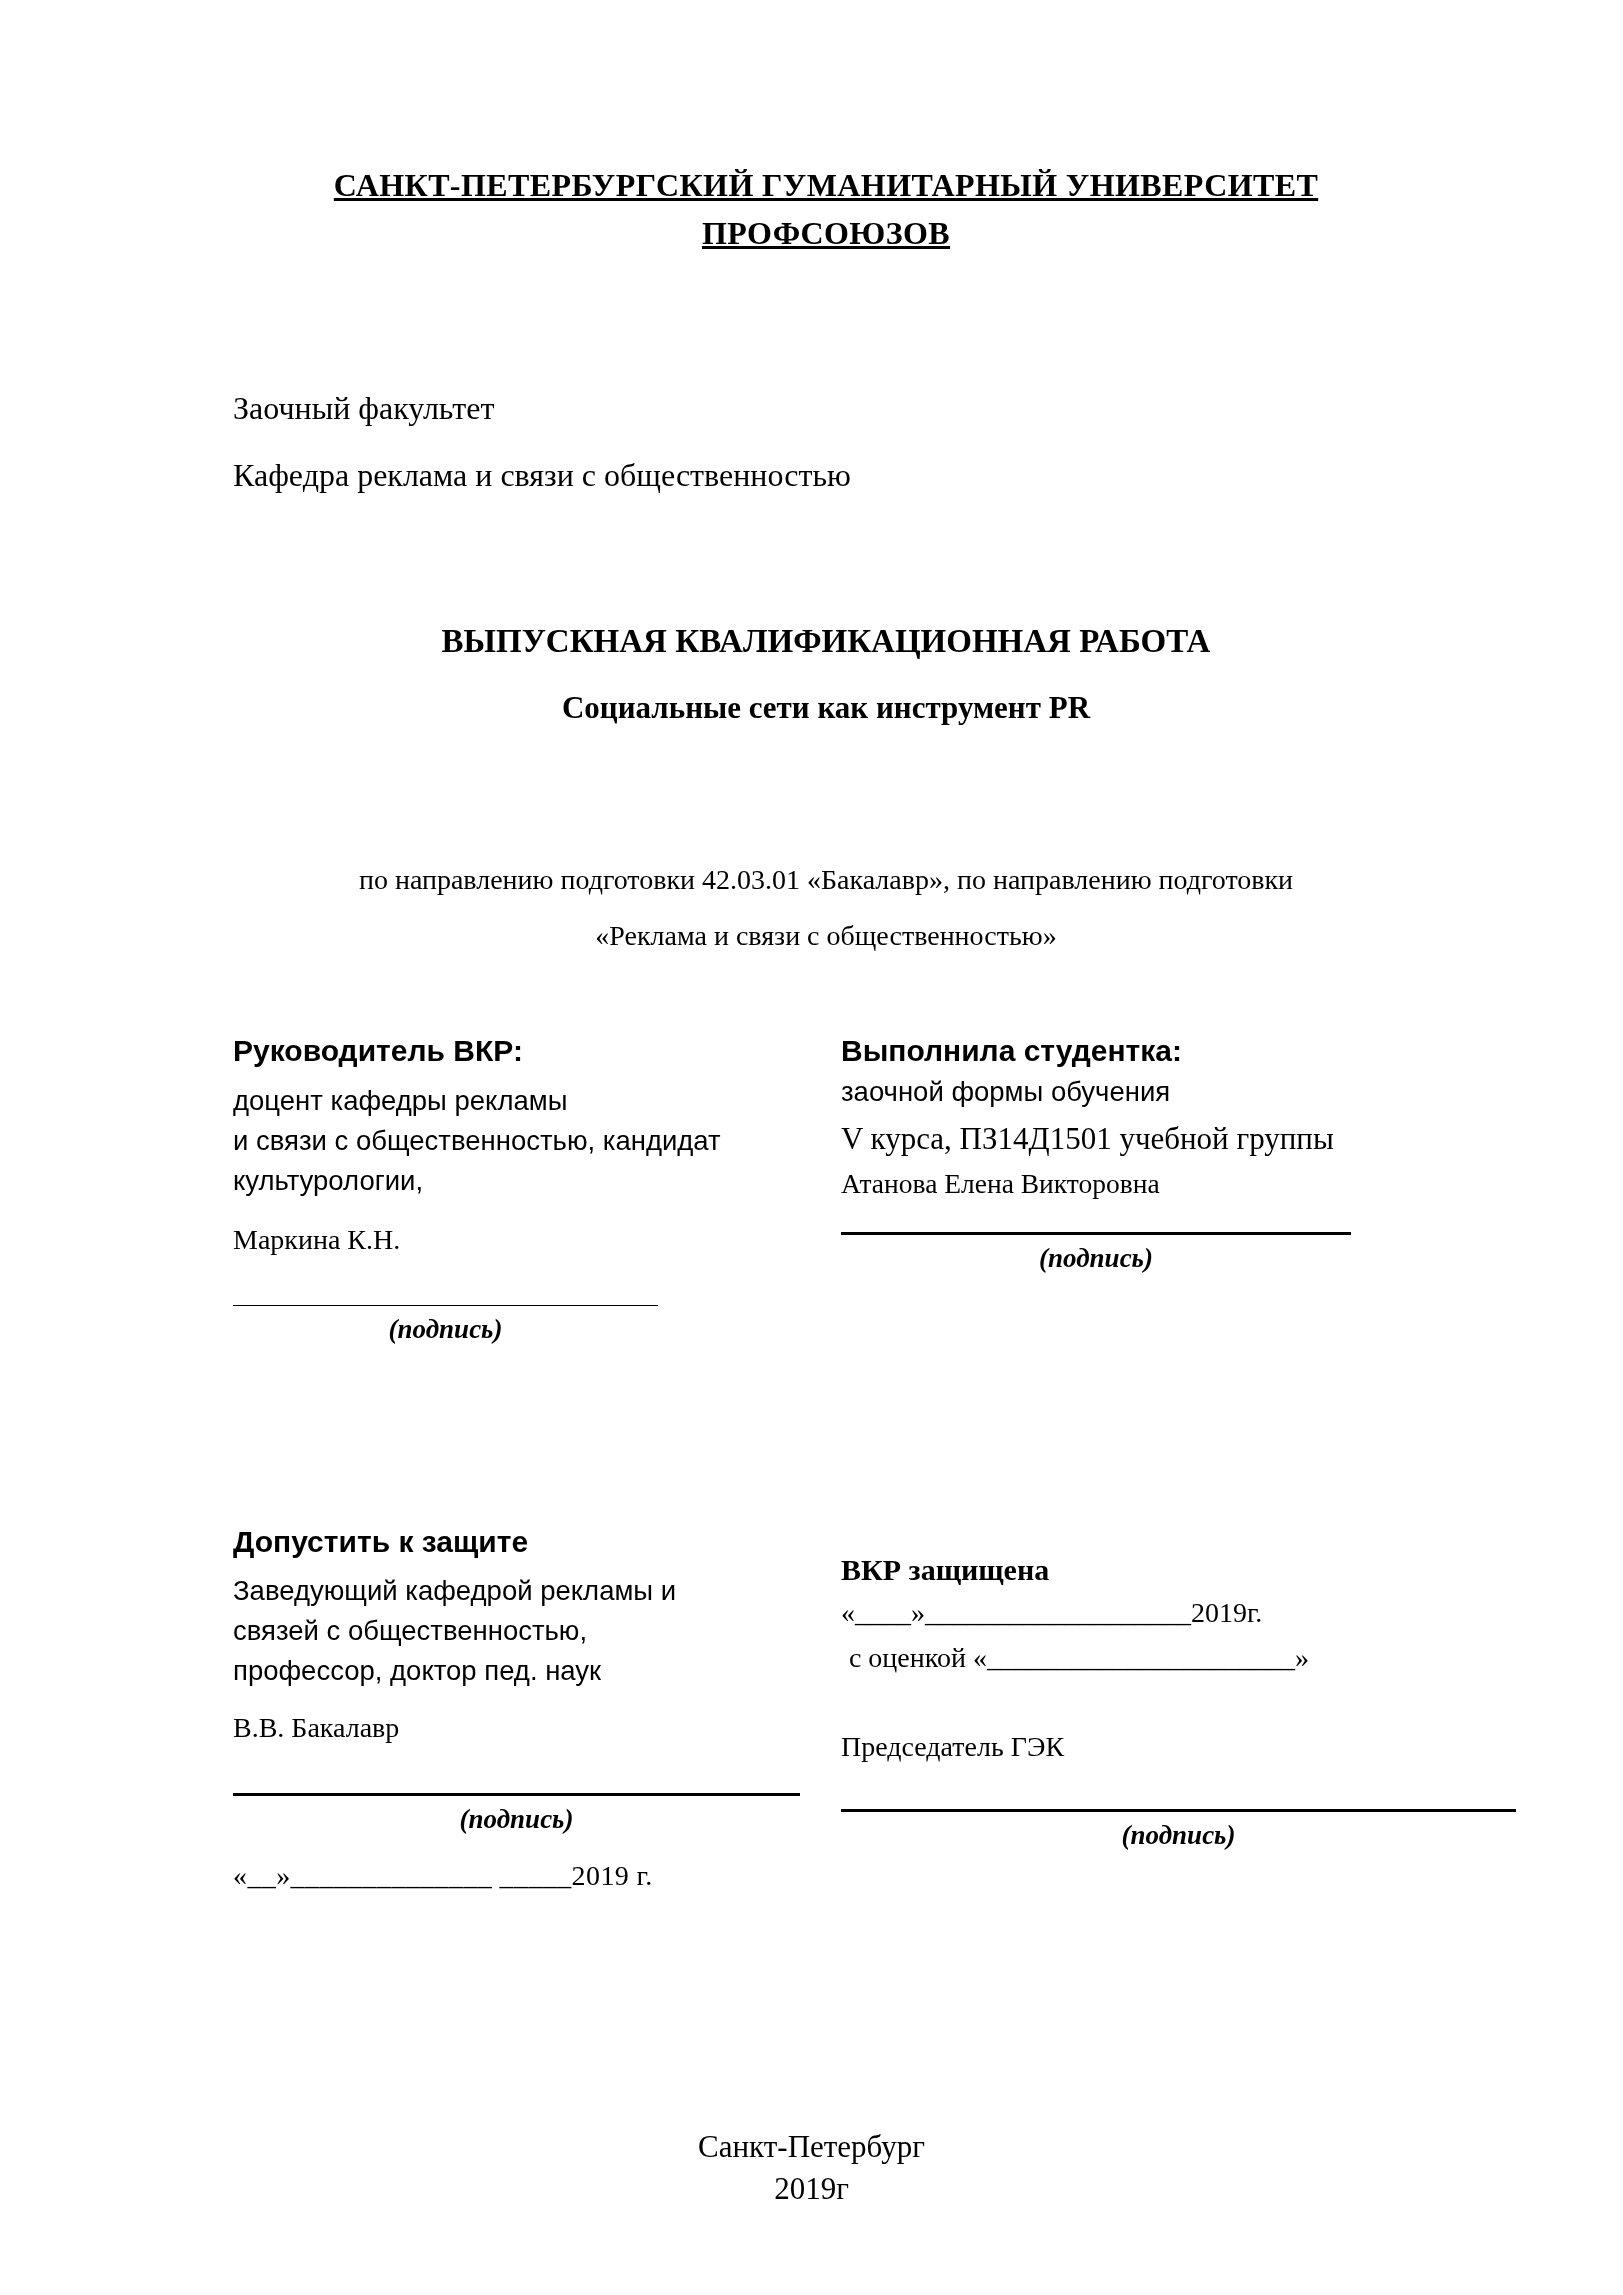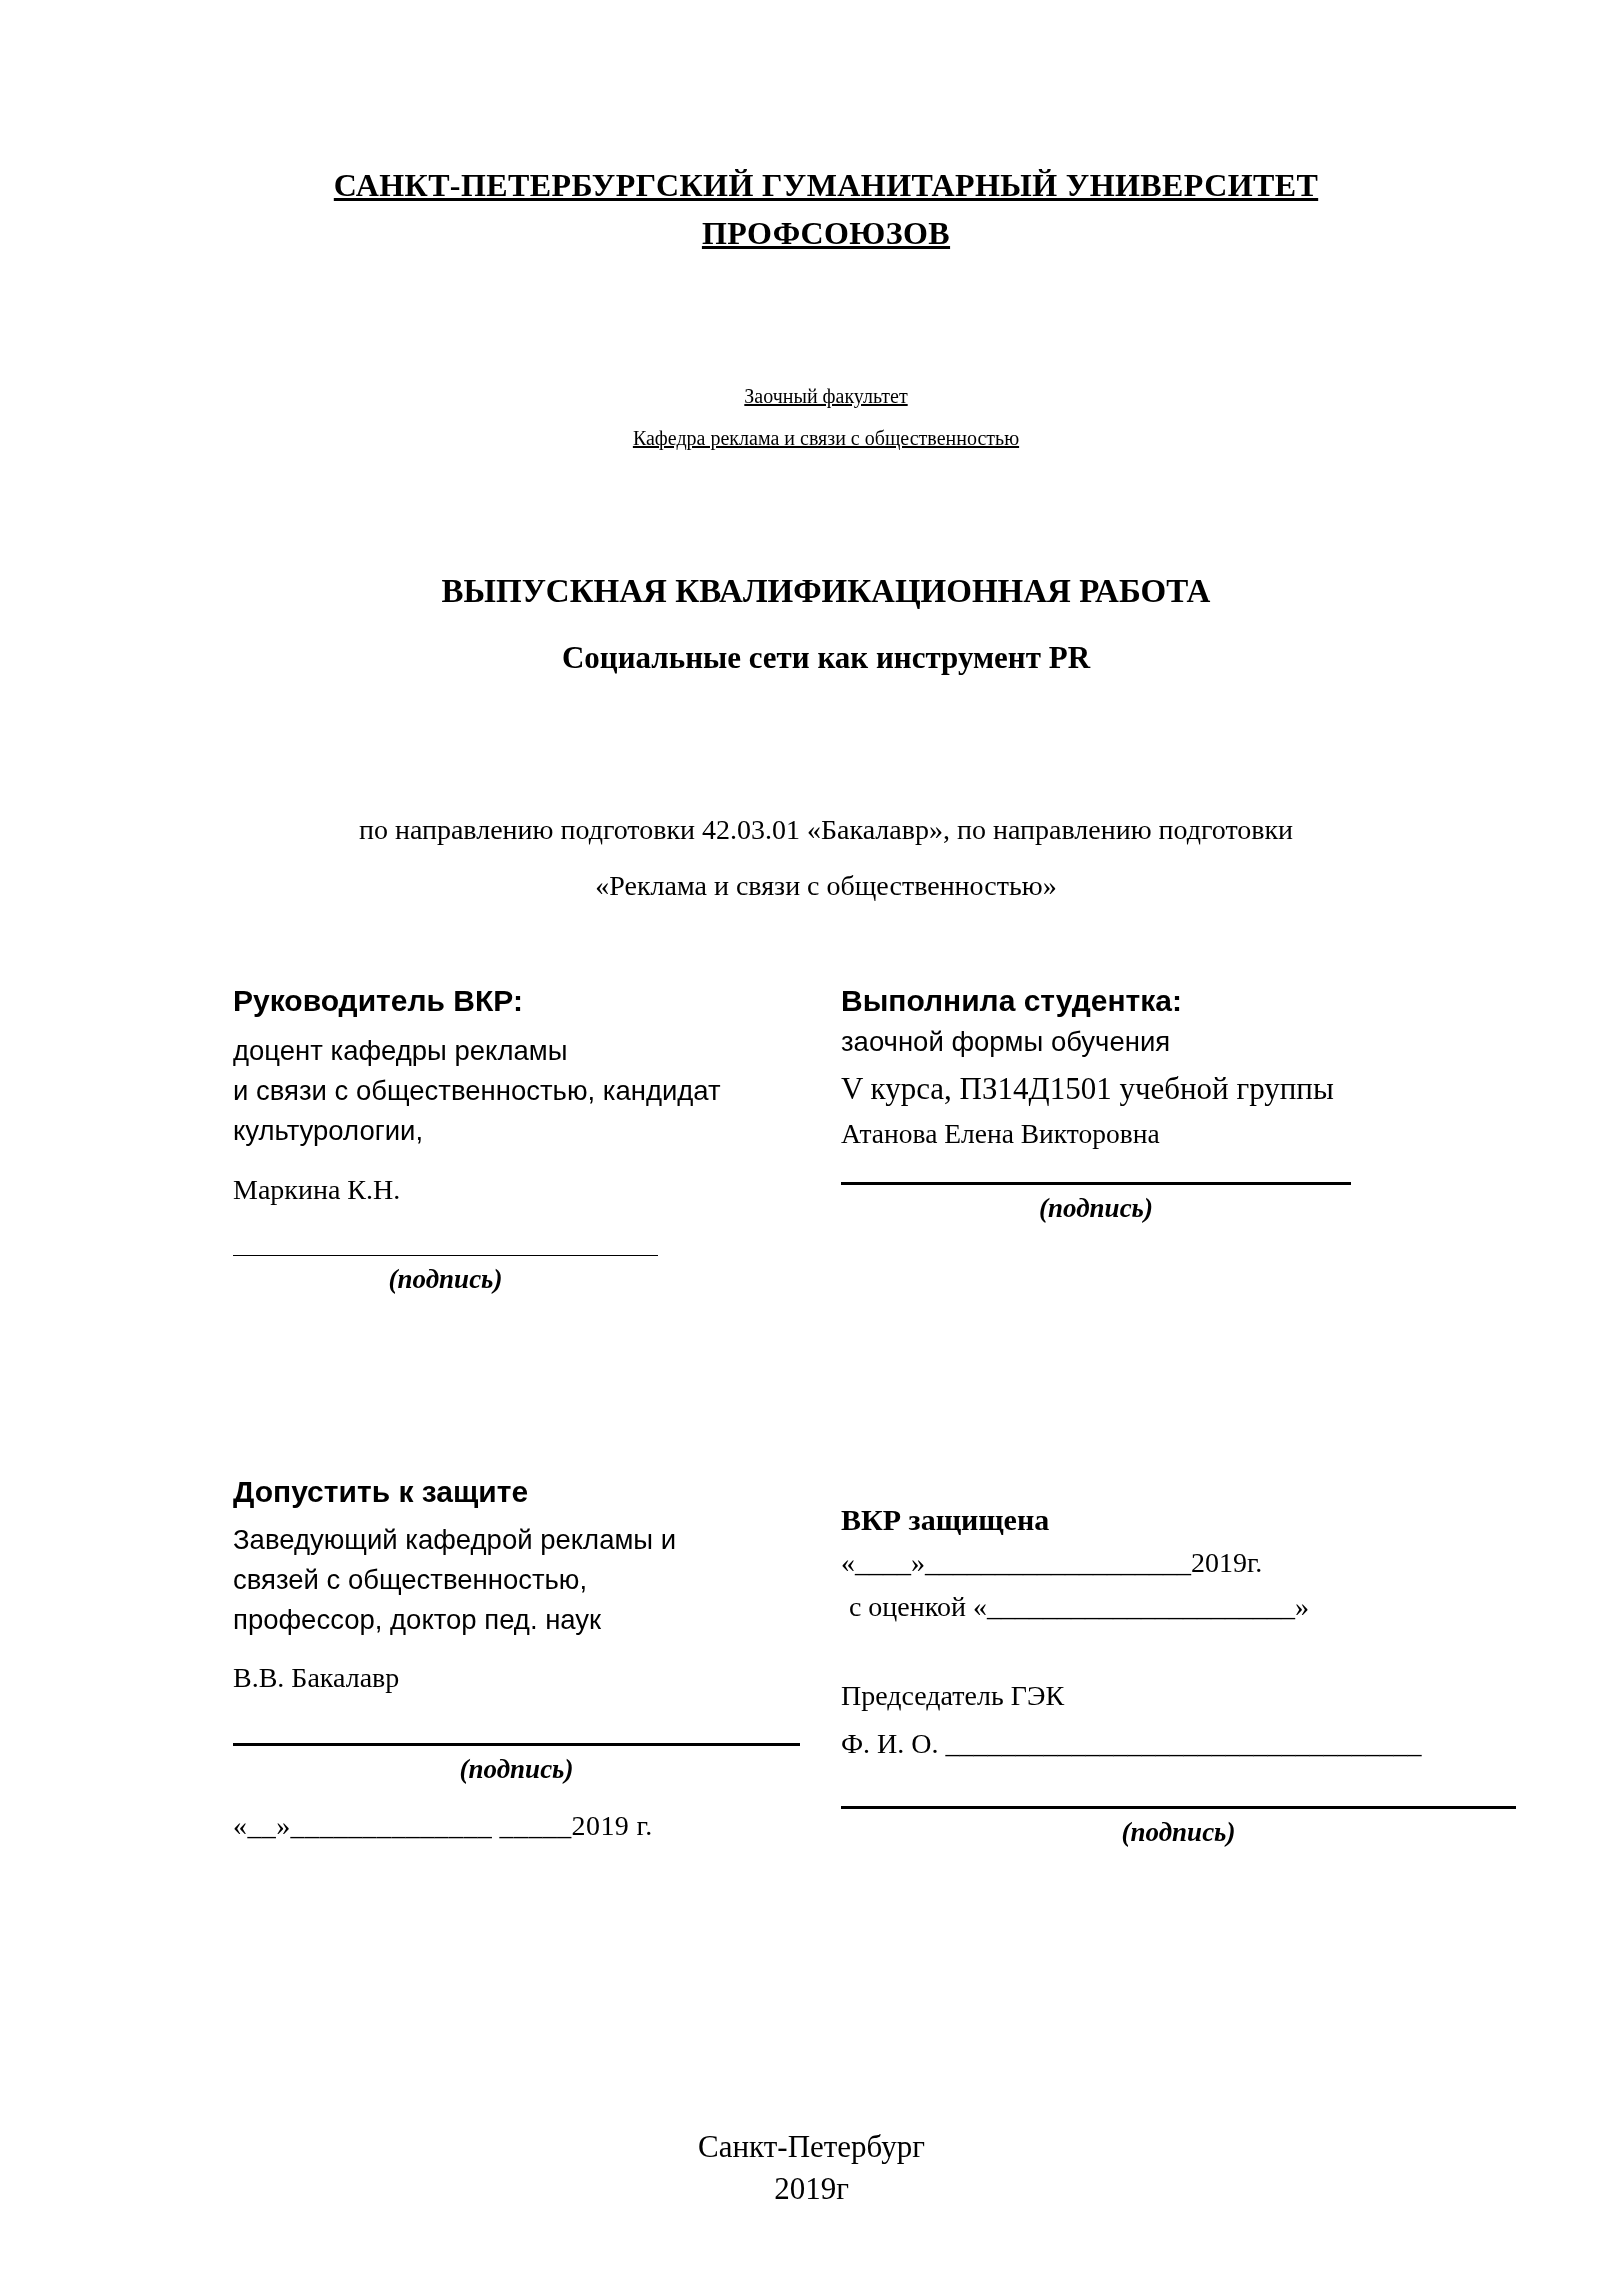--- a/index.html
+++ b/index.html
@@ -23,24 +23,23 @@
     text-align: center;
     font-size: 32px;
     font-weight: bold;
     line-height: 1.5;
     text-decoration: underline;
     letter-spacing: 0.4px;
   }
   
   .faculty-block {
     margin-top: 118px;
-    text-align: center;
-    font-size: 20px;
+    text-align: left;
+    font-size: 32px;
     line-height: 2.1;
-    text-decoration: underline;
   }
   
   .work-block { margin-top: 114px; text-align: center; }
   .work-type { font-size: 33px; font-weight: bold; }
   .work-title { font-size: 31px; font-weight: bold; margin-top: 30px; }
   
   .program-block {
     margin-top: 126px;
     text-align: center;
     font-size: 28px;
@@ -163,21 +162,20 @@
           <div class="sig-label">(подпись)</div>
         </div>
         <div class="adm-date">«__»______________ _____2019 г.</div>
       </div>
 
       <div class="col-right">
         <div class="h-bold-serif">ВКР защищена</div>
         <div class="def-date">«____»___________________2019г.</div>
         <div class="def-grade">с оценкой «______________________»</div>
         <div class="def-chair">Председатель ГЭК</div>
-        <div class="def-fio">Ф. И. О. __________________________________</div>
         <div class="sig-wrap def-sig">
           <div class="sig-line-thick"></div>
           <div class="sig-label">(подпись)</div>
         </div>
       </div>
 
     </div>
 
   </div>
 

